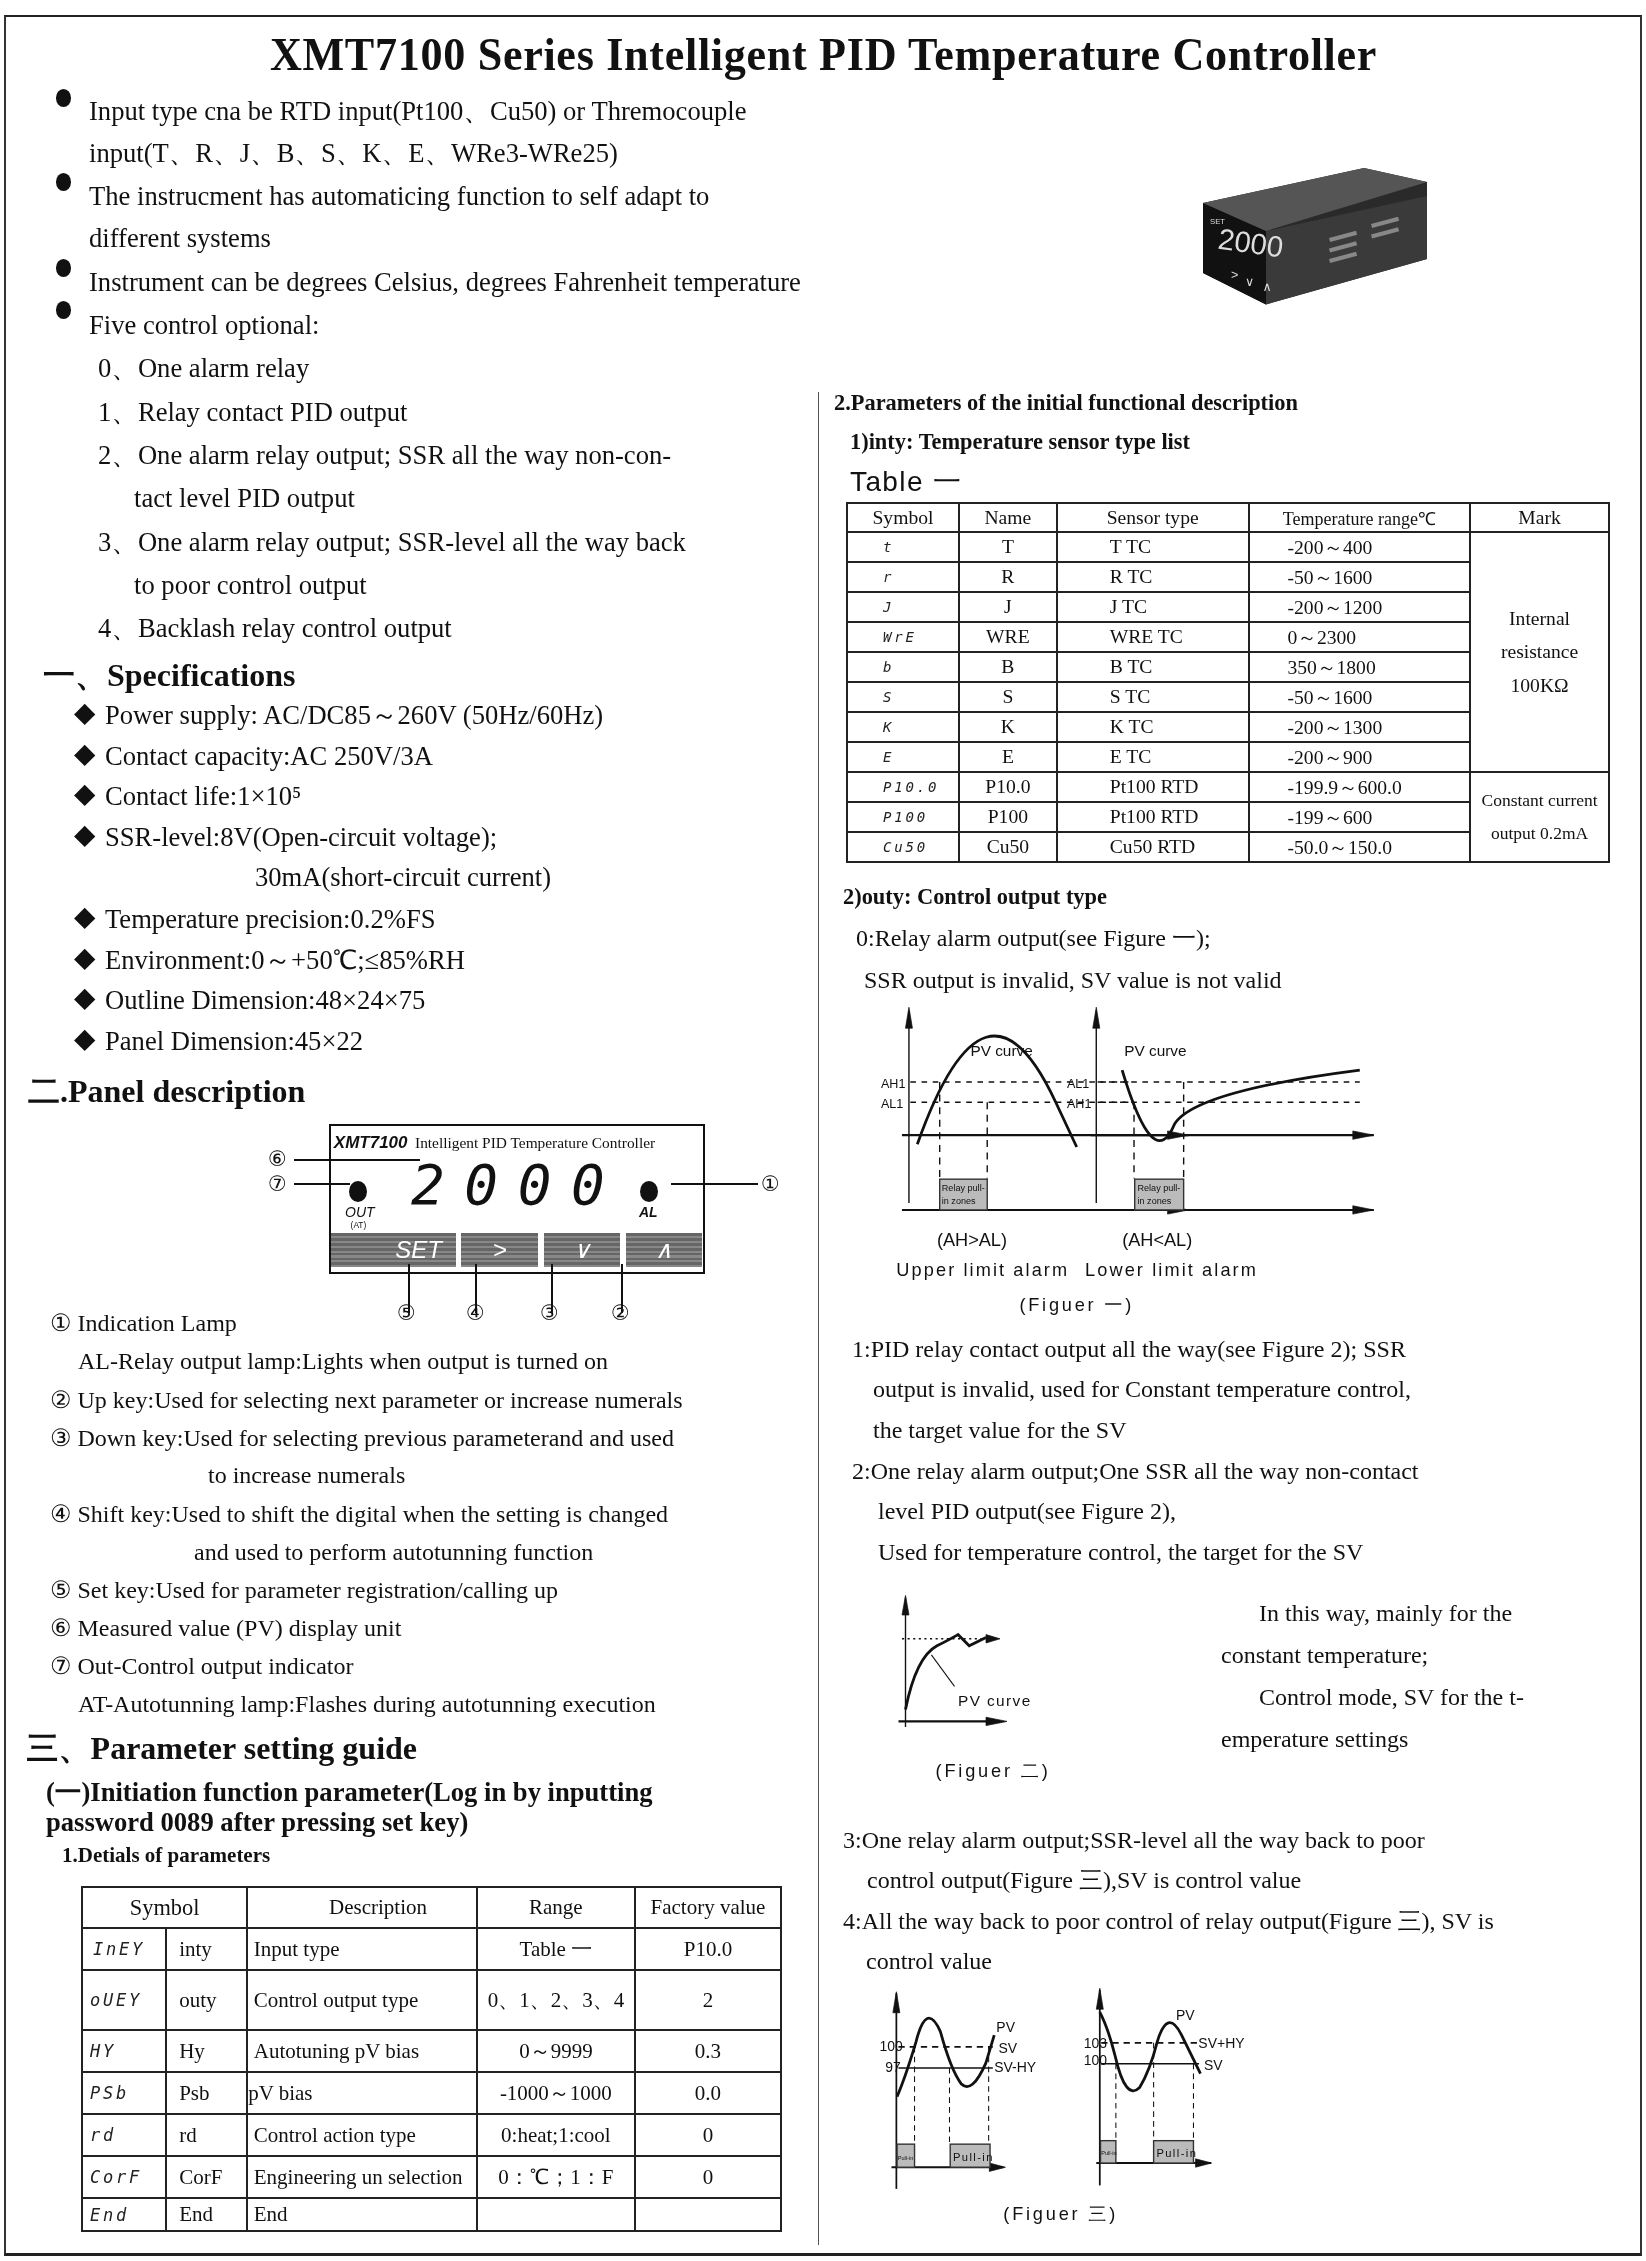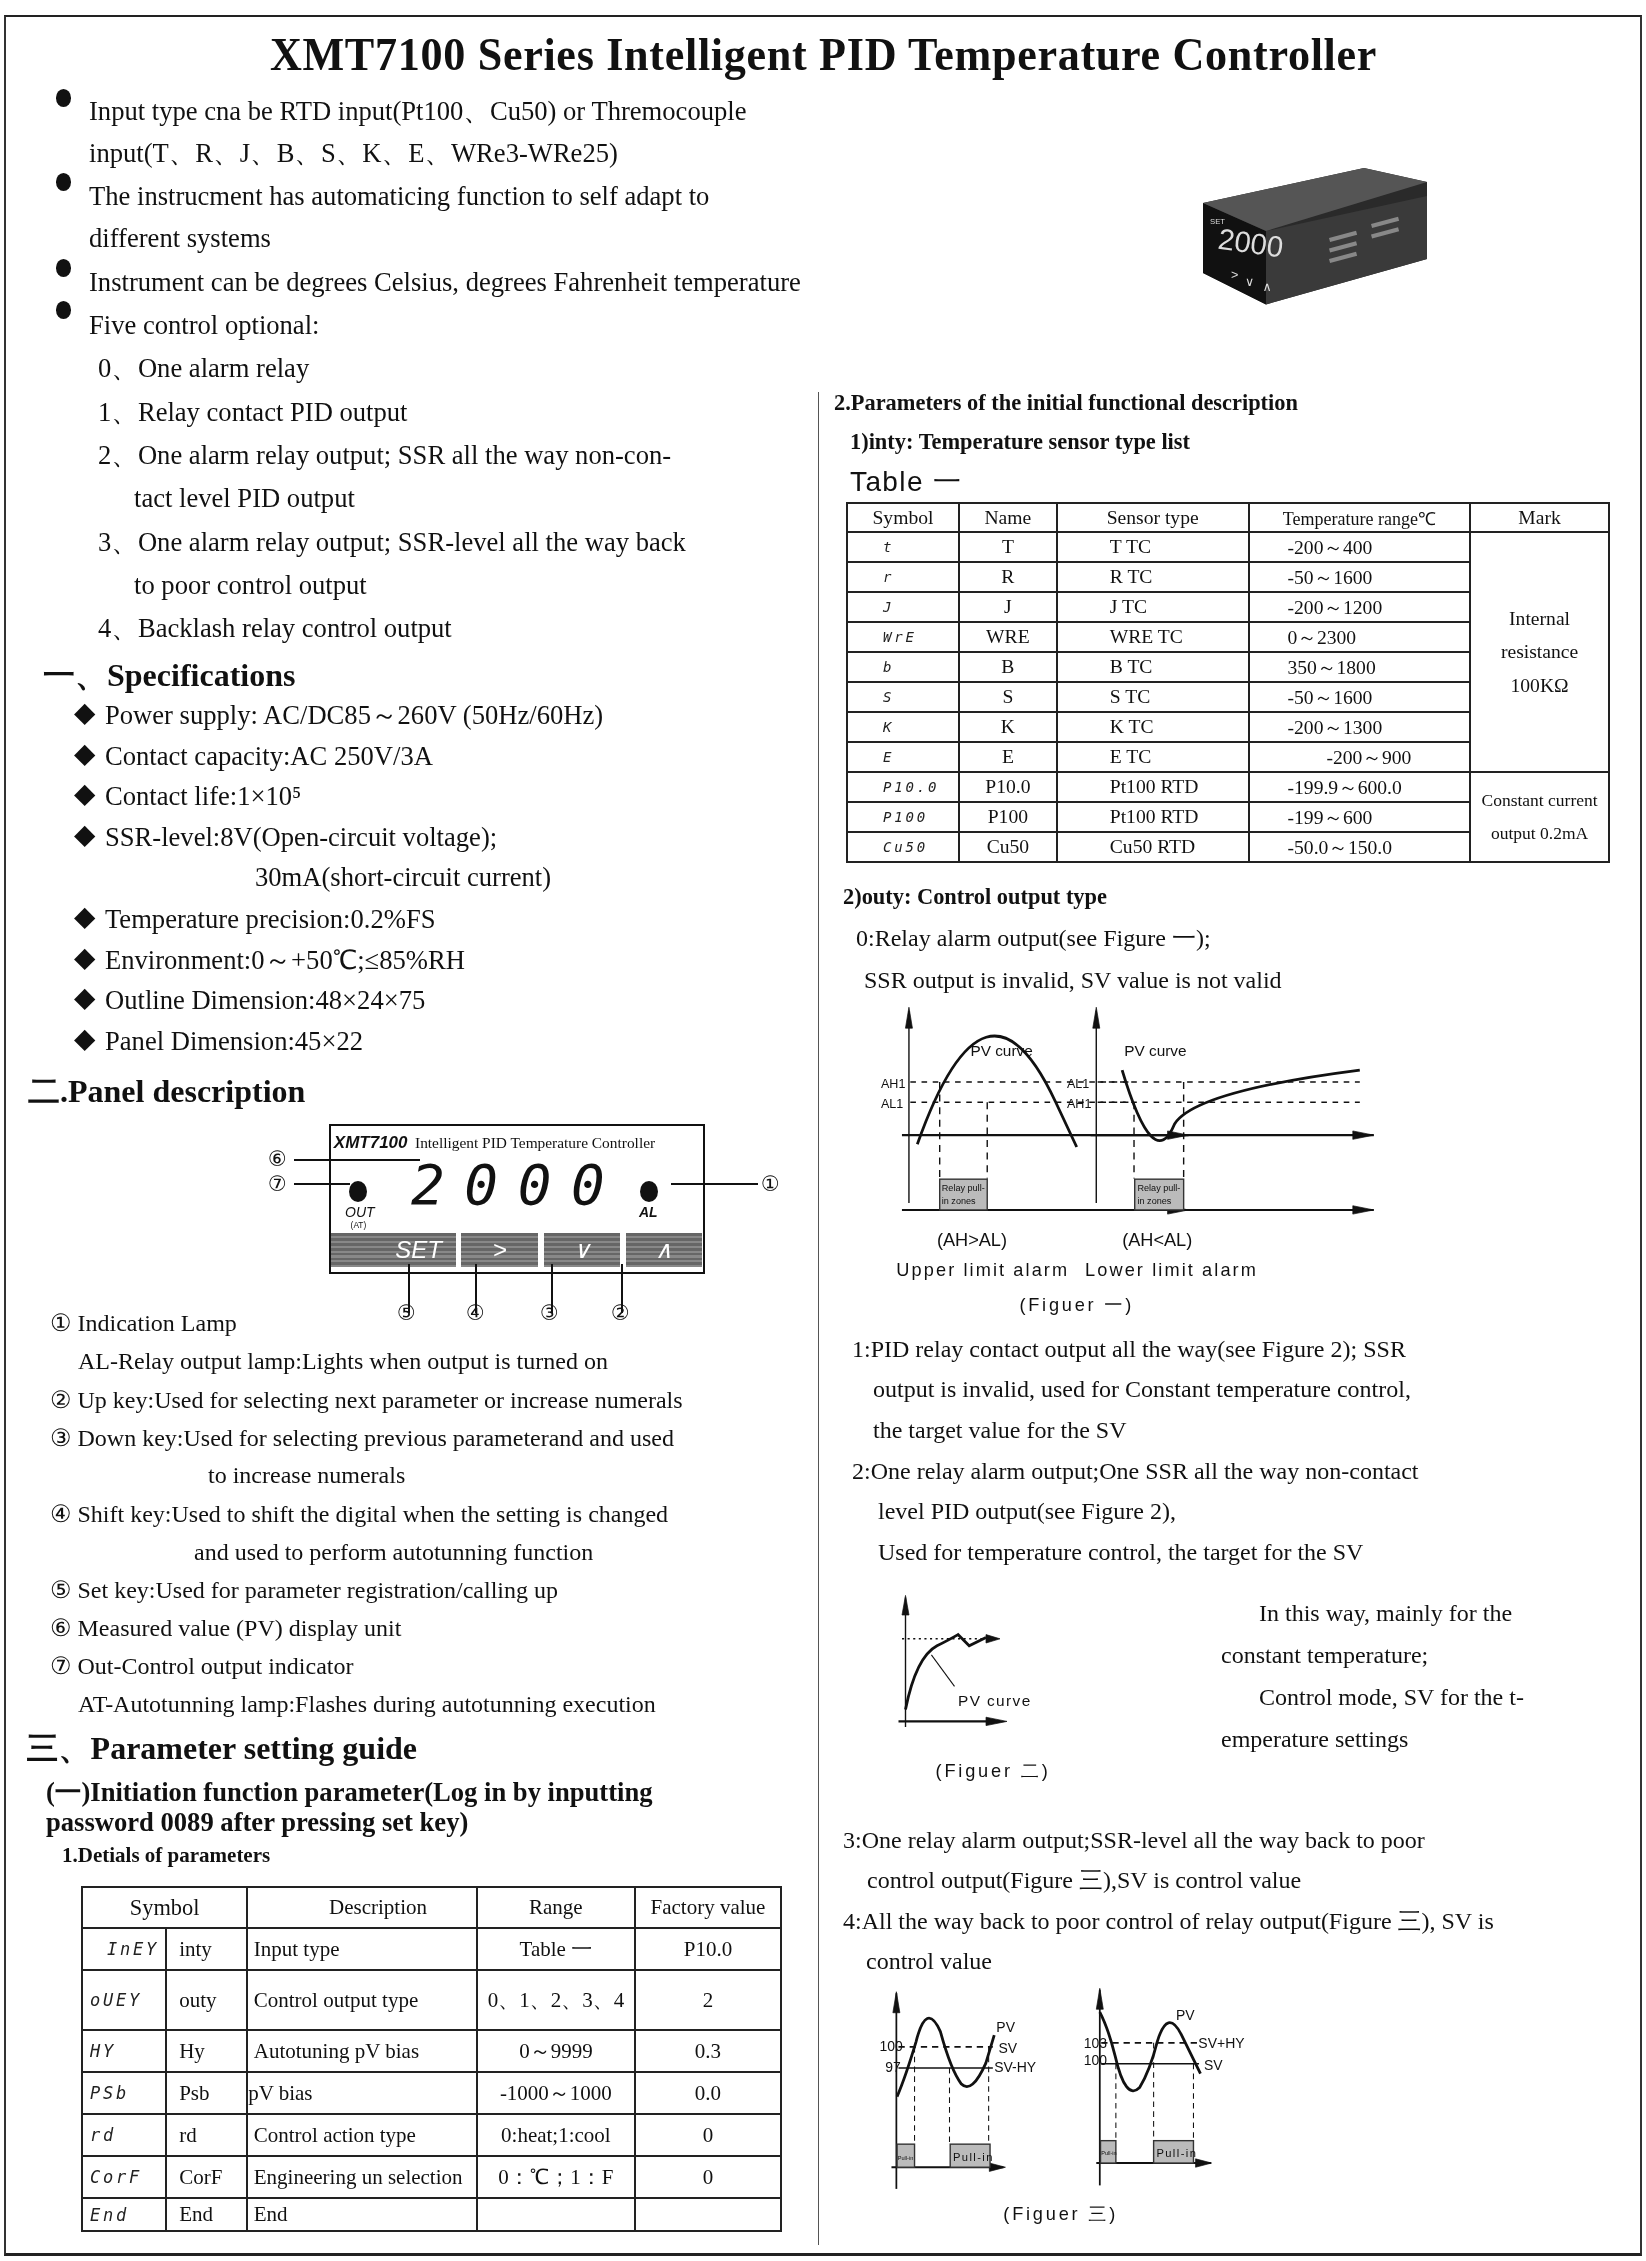--- a/index.html
+++ b/index.html
@@ -169,21 +169,21 @@
       <col style="width:145px">
     </colgroup>
   <tbody>
       <tr style="height:41px">
     <th colspan="2" style="font-size:22.4px">Symbol</th>
     <th style="text-align:center;padding-left:32px">Description</th>
     <th>Range</th>
     <th>Factory value</th>
   </tr>
   <tr style="height:42px">
-    <td class="seg" style="text-align:left;padding-left:24px">InEY</td>
+    <td class="seg" style="text-align:left;padding-left:10px">InEY</td>
     <td style="text-align:left;padding-left:12.6px">inty</td>
     <td style="text-align:left;padding-left:5.6px">Input type</td>
     <td>Table 一</td>
     <td>P10.0</td>
   </tr>
   <tr style="height:60px">
     <td class="seg" style="text-align:left;padding-left:7px">oUEY</td>
     <td style="text-align:left;padding-left:12.6px">outy</td>
     <td style="text-align:left;padding-left:5.6px">Control output type</td>
     <td>0、1、2、3、4</td>
@@ -287,21 +287,21 @@
   <tr style="height:30px">
     <td class="seg" style="font-size:14px;text-align:left;padding-left:35px">K</td>
     <td>K</td>
     <td style="text-align:left;padding-left:52px">K TC</td>
     <td style="text-align:left;padding-left:38px">-200～1300</td>
   </tr>
   <tr style="height:30px">
     <td class="seg" style="font-size:14px;text-align:left;padding-left:35px">E</td>
     <td>E</td>
     <td style="text-align:left;padding-left:52px">E TC</td>
-    <td style="text-align:center;padding-left:19px">-200～900</td>
+    <td style="text-align:left;padding-left:38px">-200～900</td>
   </tr>
   <tr style="height:30px">
     <td class="seg" style="font-size:14px;text-align:left;padding-left:35px">P10.0</td>
     <td>P10.0</td>
     <td style="text-align:left;padding-left:52px">Pt100 RTD</td>
     <td style="text-align:left;padding-left:38px">-199.9～600.0</td>
     <td rowspan="3" style="font-size:17.5px;line-height:1.9"><span>Constant current</span><br><span>output 0.2mA</span></td>
   </tr>
   <tr style="height:30px">
     <td class="seg" style="font-size:14px;text-align:left;padding-left:35px">P100</td>

